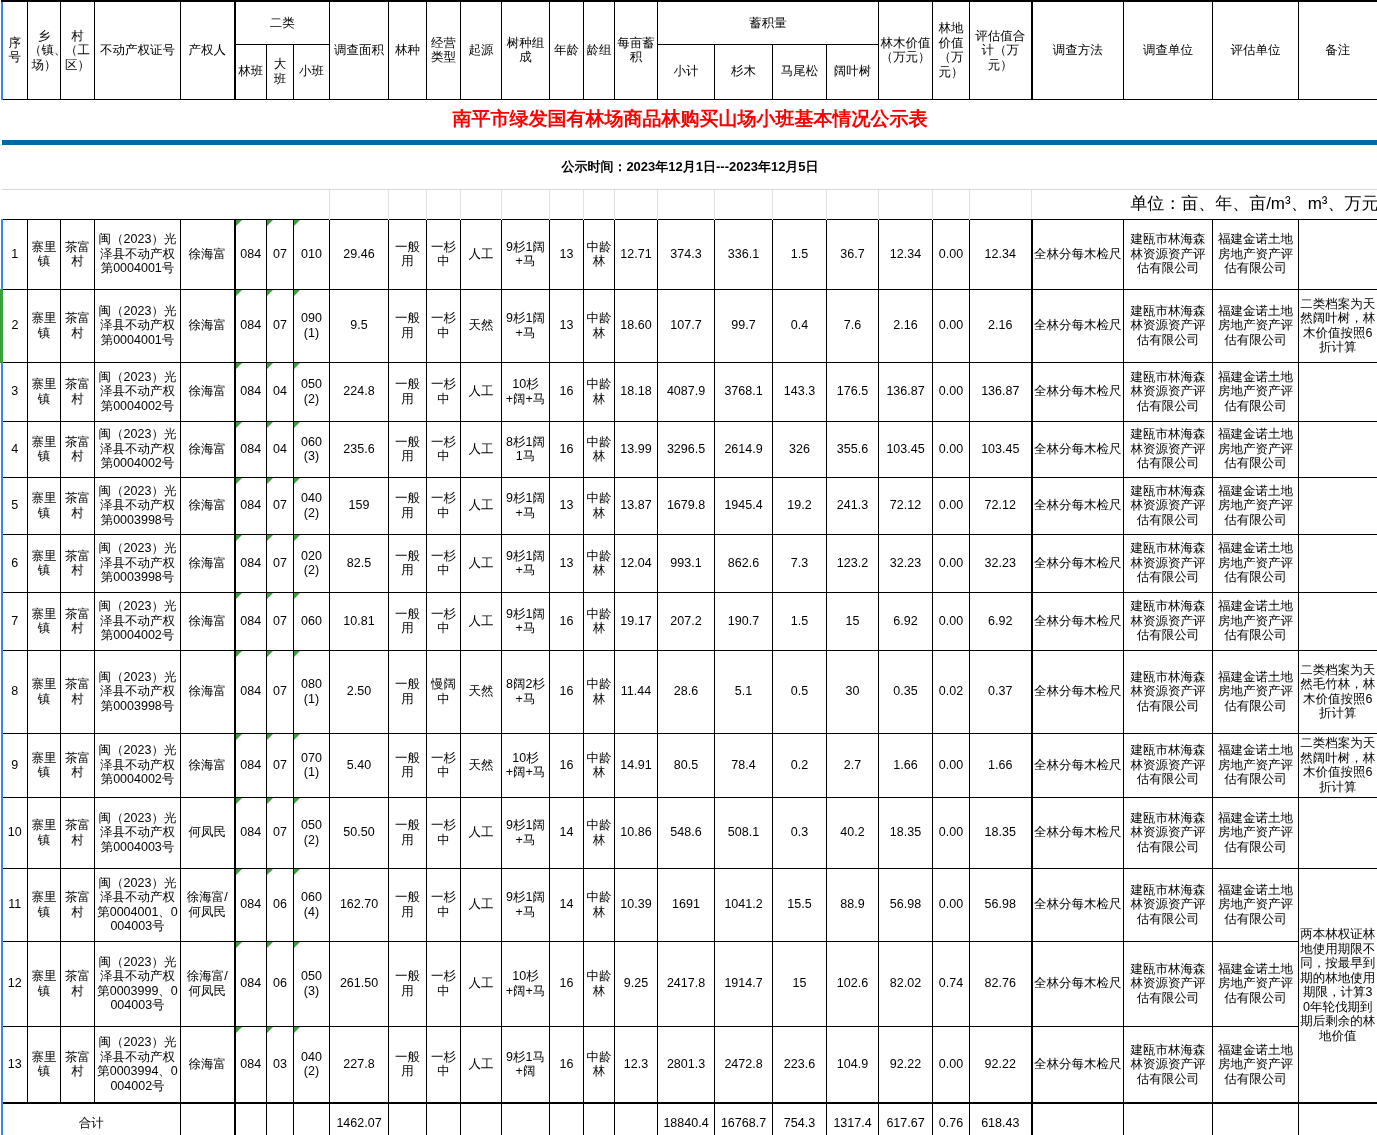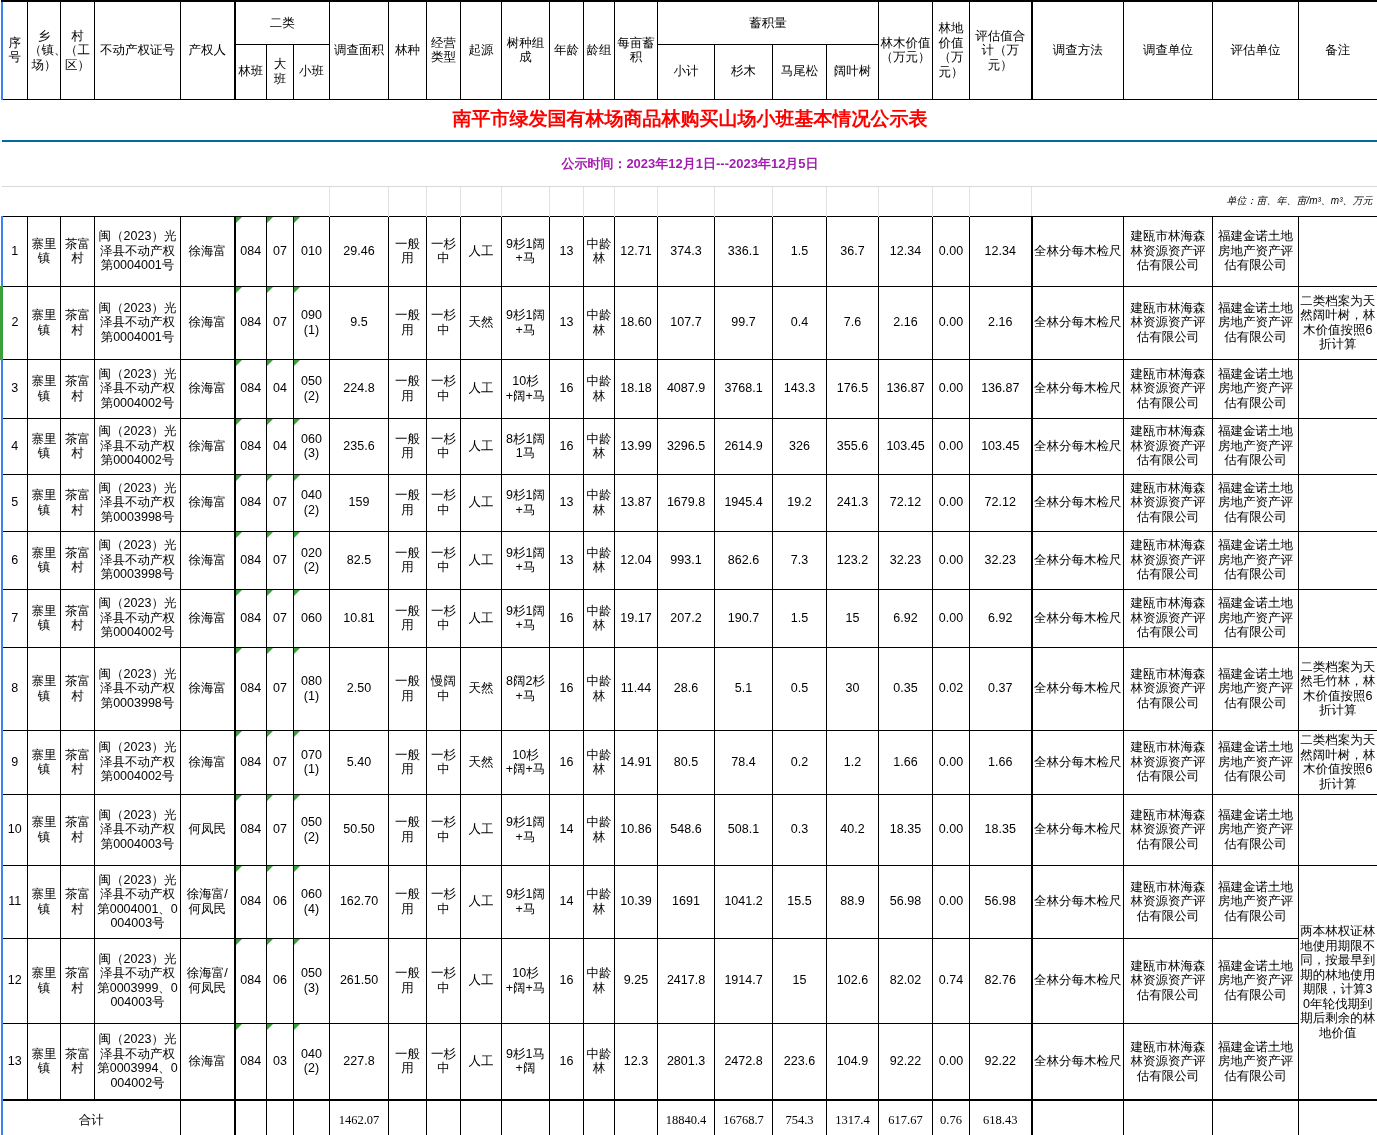--- a/index.html
+++ b/index.html
@@ -3,28 +3,28 @@
 <meta charset="utf-8">
 <style>
   html,body{margin:0;padding:0;background:#fff;}
   body{width:1377px;font-family:"Liberation Sans","DejaVu Sans",sans-serif;color:#000;}
   table{border-collapse:collapse;table-layout:fixed;width:1377px;}
   td,th{padding:0 1px;font-size:12.5px;font-weight:normal;text-align:center;vertical-align:middle;line-height:1.16;word-break:break-all;overflow:hidden;}
   .b{border:1px solid #000;}
   .nb{border:none;}
   .edge-l{border-left:2px solid #3b82f6;}
   .edge-r{border-right:4px solid #0ea5e9;}
-  .thick-t{border-top:2px solid #000;font-family:Liberation Serif, serif;}
+  .thick-t{border-top:2px solid #000;}
   .thick-b{border-bottom:2px solid #000;}
   .thick-l{border-left:2px solid #000;}
   .green-edge{border-left:3px solid #3aa13a;}
-  .title-cell{height:40px;color:#ff0000;font-size:19px;font-weight:bold;border-bottom:2px solid #0369a1;}
-  .subtitle-cell{height:44px;color:#a21caf;font-size:13px;font-weight:bold;border-bottom:1px solid #d9d9d9;margin-top:43px;}
+  .title-cell{height:40px;color:#ff0000;font-size:19px;font-weight:bold;border-bottom:5px solid #0369a1;}
+  .subtitle-cell{height:44px;color:#000000;font-size:13px;font-weight:bold;border-bottom:1px solid #d9d9d9;margin-top:43px;}
   .unit-row td{height:29px;}
-  .unit-cell{text-align:right;font-size:10px;padding-right:6px;font-style:italic;}
+  .unit-cell{text-align:right;font-size:17px;padding-right:0;}
   .gl{border-right:1px solid #e2e2e2;}
   .gl-l{border-left:1px solid #e2e2e2;}
   .flagged{position:relative;}
   .tri{position:absolute;left:0;top:0;width:0;height:0;border-top:6px solid #3aa13a;border-right:6px solid transparent;}
   thead th{font-size:12.5px;}
 </style>
 </head>
 <body>
 
 <table>
@@ -368,21 +368,21 @@
         <td class="b">一般用</td>
         <td class="b">一杉中</td>
         <td class="b">天然</td>
         <td class="b">10杉+阔+马</td>
         <td class="b">16</td>
         <td class="b">中龄林</td>
         <td class="b">14.91</td>
         <td class="b">80.5</td>
         <td class="b">78.4</td>
         <td class="b">0.2</td>
-        <td class="b">1.2</td>
+        <td class="b">2.7</td>
         <td class="b">1.66</td>
         <td class="b">0.00</td>
         <td class="b">1.66</td>
         <td class="b thick-l">全林分每木检尺</td>
         <td class="b">建瓯市林海森林资源资产评估有限公司</td>
         <td class="b">福建金诺土地房地产资产评估有限公司</td>
         <td class="b edge-r">二类档案为天然阔叶树，林木价值按照6折计算</td>
       </tr>
       <tr style="height: 71px;">
         <td class="b edge-l">10</td>

